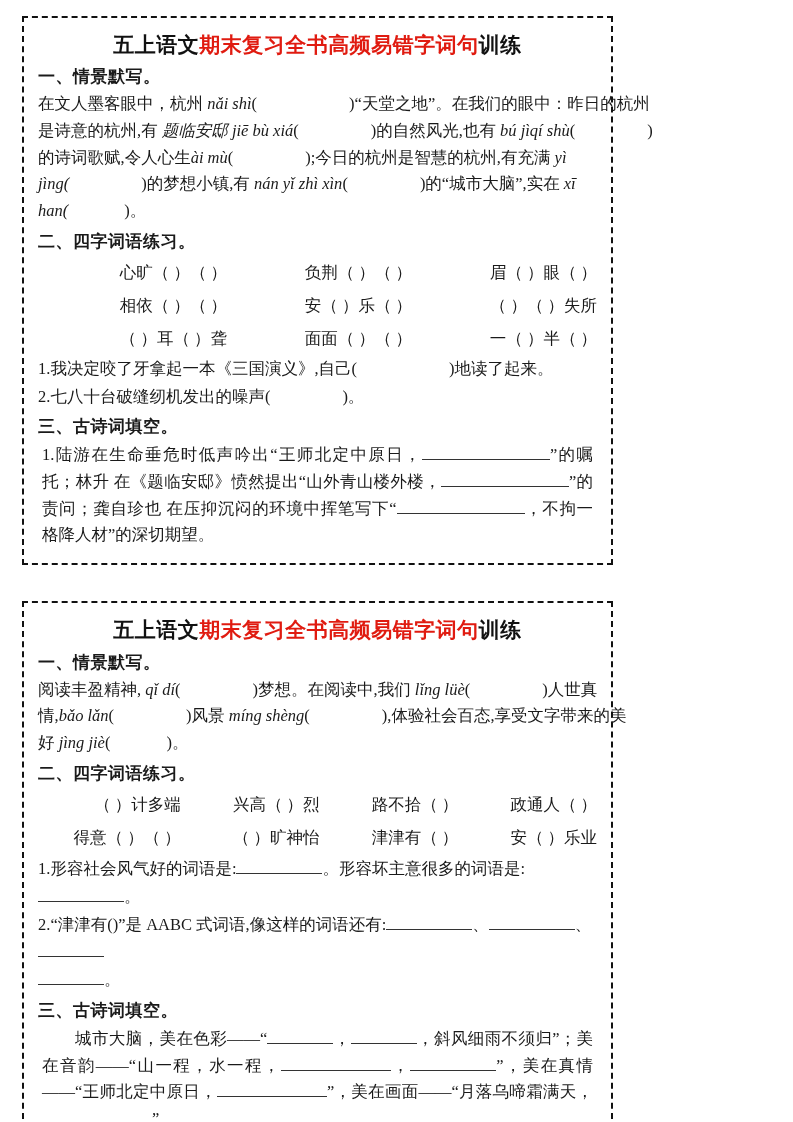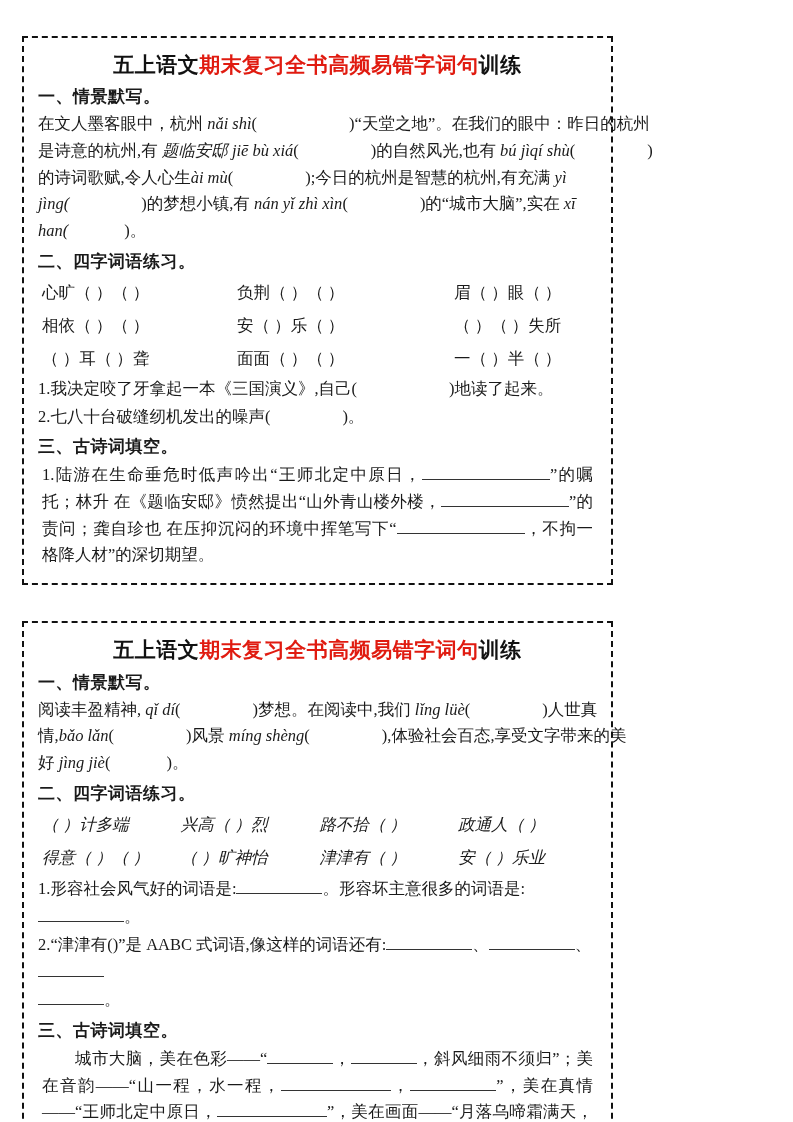--- a/index.html
+++ b/index.html
@@ -11,21 +11,21 @@
     width: 793px;
     height: 1122px;
     font-family: "Liberation Serif", "DejaVu Serif", serif;
     color: #1a1a1a;
     overflow: hidden;
   }
   .page {
     width: 635px;
     height: 1122px;
     box-sizing: border-box;
-    padding: 36px 22px 0 22px;
+    padding: 16px 22px 0 22px;
     position: relative;
   }
   .panel {
     border: 2px dashed #111111;
     box-sizing: border-box;
     padding: 8px 14px 10px 14px;
     margin-bottom: 36px;
     background: #fff;
   }
   .panel-2 {
@@ -92,23 +92,22 @@
     font-size: 16.5px;
     line-height: 2.0;
     padding-left: 4px;
   }
   .grid4 {
     display: grid;
     grid-template-columns: 1fr 1fr 1fr 1fr;
     font-size: 16.5px;
     line-height: 2.05;
     padding-left: 4px;
-    font-style: italic;
-  }
-  .grid3 .cell, .grid4 .cell { white-space: nowrap; }
+  }
+  .grid3 .cell, .grid4 .cell { white-space: nowrap; text-align: right; }
   .grid3 .c2 { padding-left: 10px; }
   .grid3 .c3 { padding-left: 42px; }
 
   .num-line {
     font-size: 16.5px;
     line-height: 1.68;
   }
 </style>
 </head>
 <body>

